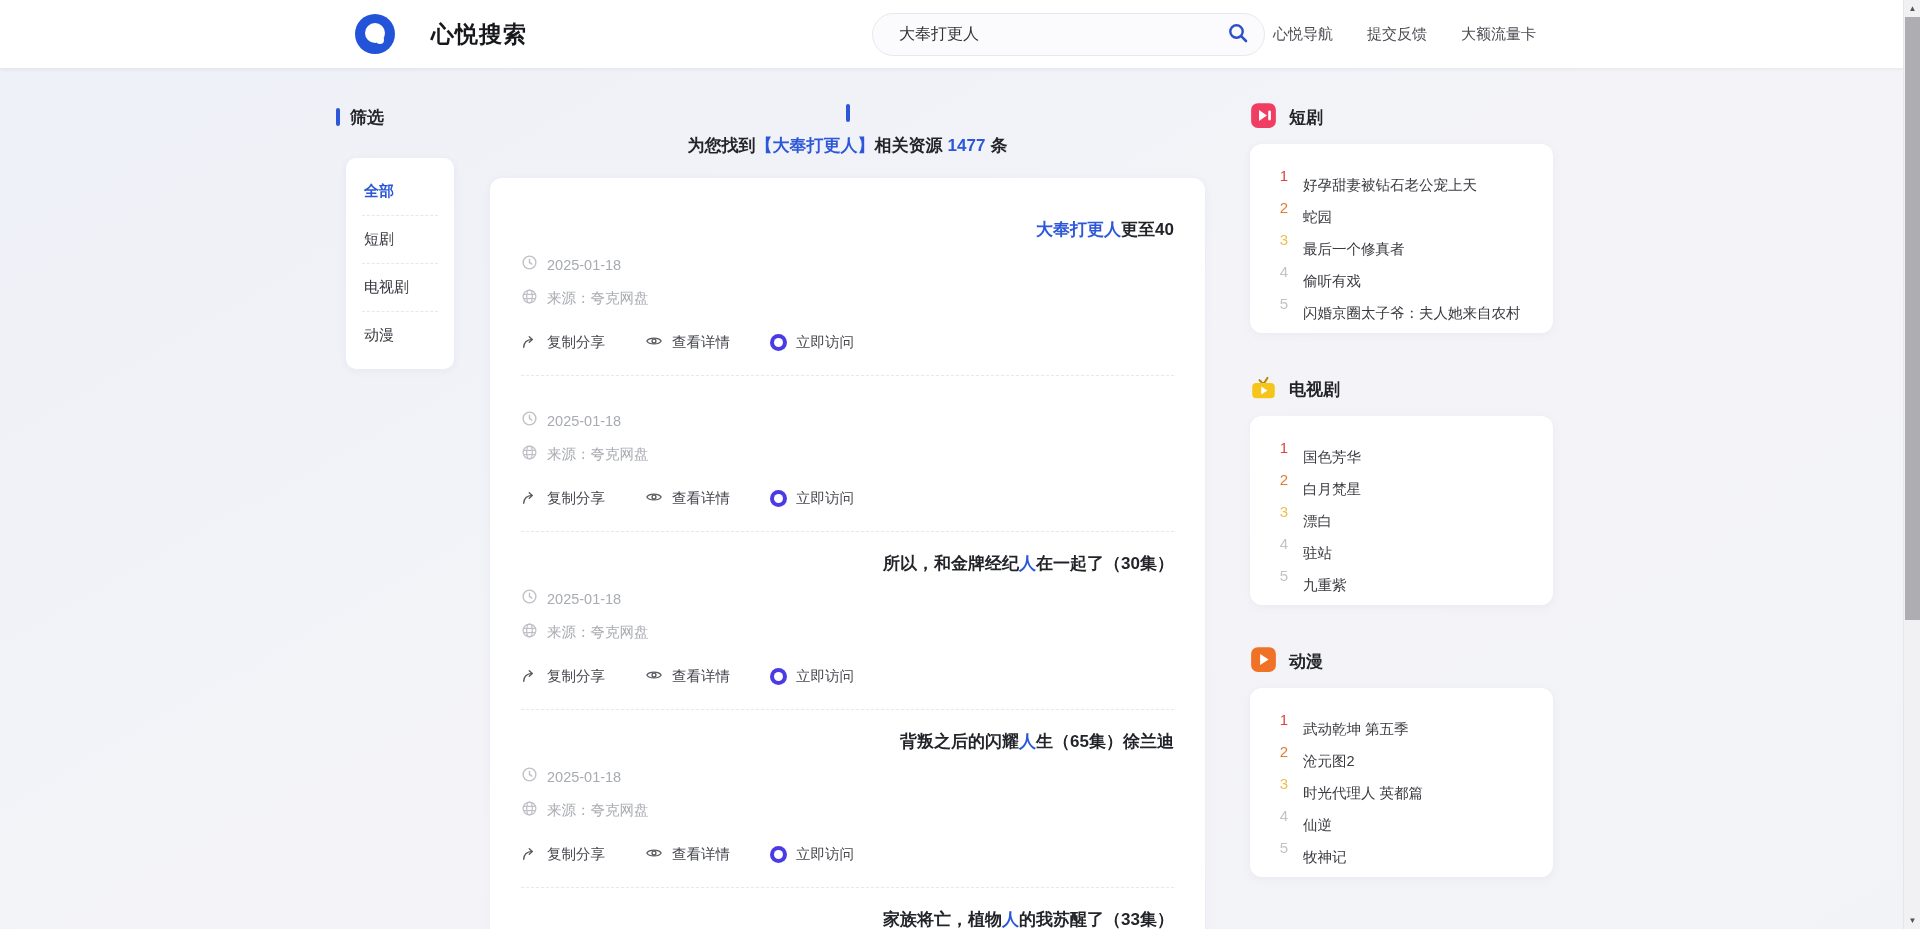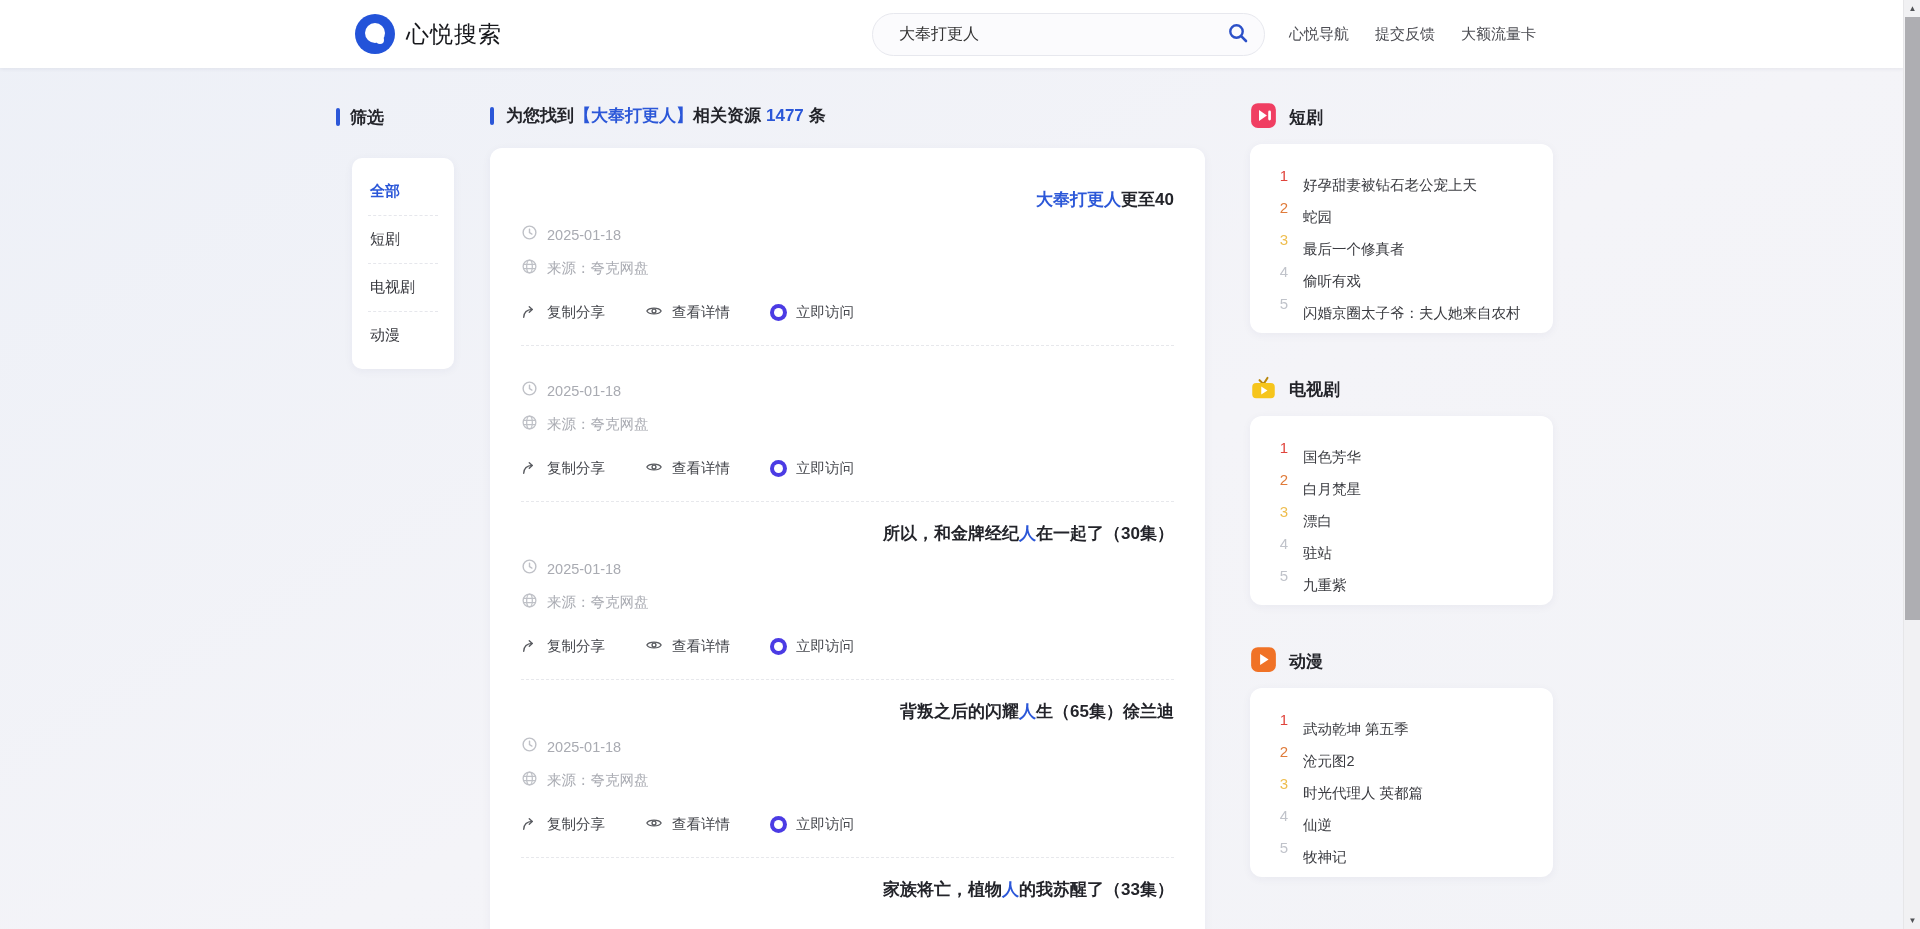--- a/index.html
+++ b/index.html
@@ -12,50 +12,50 @@
 
   
   .header { position:absolute; left:0; top:0; width:1903px; height:68px; background:#ffffff;
             box-shadow:0 1px 4px rgba(25,35,70,.07); z-index:5; }
   .logo { position:absolute; left:355px; top:14px; display:flex; align-items:center; gap:11px; }
   .logo-mark { width:40px; height:40px; border-radius:50%; background:#2353d9; position:relative; }
   .logo-mark::before { content:""; position:absolute; left:10px; top:9px; width:20px; height:20px;
                        border-radius:50%; background:#ffffff; }
   .logo-mark::after { content:""; position:absolute; left:21px; top:22px; width:8px; height:8px;
                       border-radius:50%; background:#ffffff; }
-  .logo-text { font-size:23px; font-weight:normal; color:#17181c; letter-spacing:1px; }
+  .logo-text { font-size:23px; font-weight:bold; color:#17181c; letter-spacing:1px;margin-left:25px; }
 
   .search-wrap { position:absolute; left:872px; top:13px; width:393px; height:43px;
                  border:1px solid #e7e8ee; border-radius:22px; background:#fbfbfd;
                  display:flex; align-items:center; }
   .search-input { flex:1; height:100%; border:none; outline:none; background:transparent;
                   padding:0 10px 0 26px; font-size:16px; color:#333; font-family:inherit; }
   .search-btn { width:52px; height:100%; border:none; background:transparent; cursor:pointer;
                 display:flex; align-items:center; justify-content:center; }
 
-  .header-nav { position:absolute; right:367px; top:0; height:68px; display:flex; align-items:center; gap:26px; }
+  .header-nav { position:absolute; right:367px; top:0; height:68px; display:flex; align-items:center; gap:34px; }
   .nav-link { font-size:15px; color:#4c4d53; text-decoration:none; cursor:pointer; }
 
   
   .sec-title-row { display:flex; align-items:center; gap:10px; height:26px; }
   .blue-bar { width:4px; height:18px; border-radius:2px; background:#2b57d8; }
   .sec-title { font-size:17px; font-weight:bold; color:#23242a; }
 
   
   .filter-col { position:absolute; left:336px; top:104px; width:118px; }
-  .filter-card { margin-top:28px; margin-left:16px; background:#fff; border-radius:10px;
+  .filter-card { margin-top:28px; margin-left:10px; background:#fff; border-radius:10px;
                  box-shadow:0 2px 10px rgba(30,40,90,.05); padding:10px 16px; }
   .filter-item { font-size:15px; color:#35363c; padding:14px 2px; cursor:pointer;
                  border-bottom:1px dashed #e6e7ec; }
   .filter-item:last-child { border-bottom:none; }
   .filter-item.active { color:#2b57d8; font-weight:bold; }
 
   
   .main-col { position:absolute; left:490px; top:104px; width:715px; }
-  .result-heading { display:flex; align-items:center; gap:12px; }
+  .result-heading { display:flex; align-items:center; gap:12px;flex-direction:column; }
   .result-heading .txt { font-size:17px; font-weight:bold; }
   .result-heading .hl { color:#2b57d8; }
   .result-heading .cnt { color:#2b57d8; margin:0 5px; }
   .result-card { margin-top:21px; background:#fff; border-radius:12px;
                  box-shadow:0 2px 10px rgba(30,40,90,.05); padding:20px 31px 0; height:900px; overflow:hidden; }
   .notice { text-align:center; font-size:13.5px; color:#a9abb2; padding:4px 0 10px; cursor:pointer; }
 
   .result-item { padding:21px 0 22px; border-bottom:1px dashed #e7e8ec; }
   .result-item:last-child { border-bottom:none; }
   .result-title { font-size:17px; font-weight:bold; color:#23242a; cursor:pointer; line-height:22px;text-align:right; }

